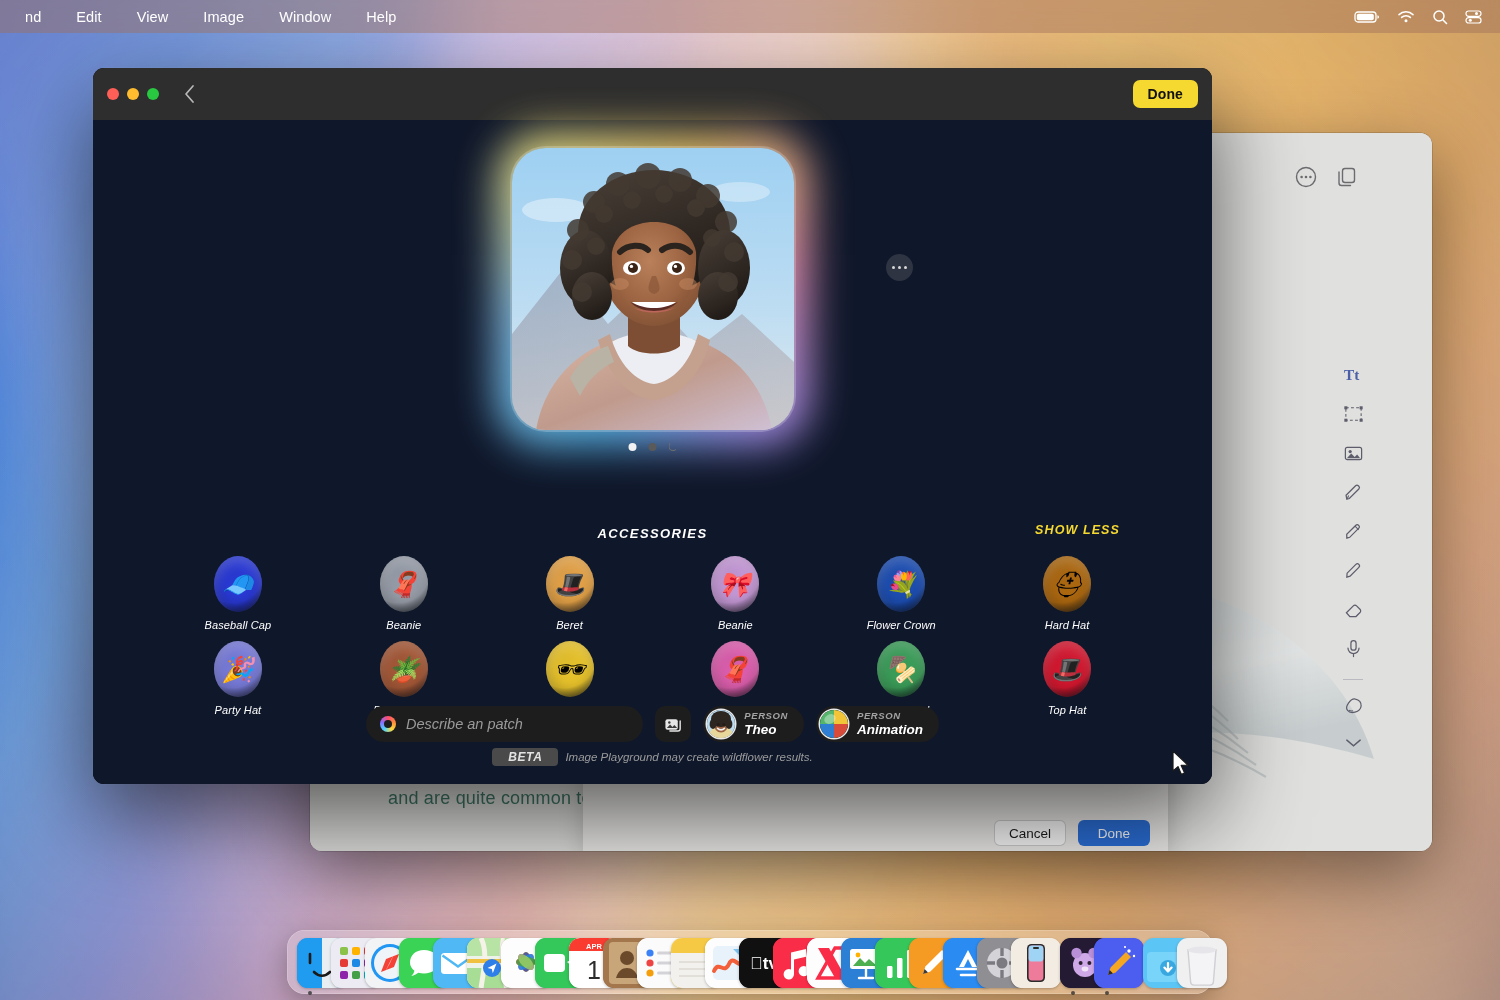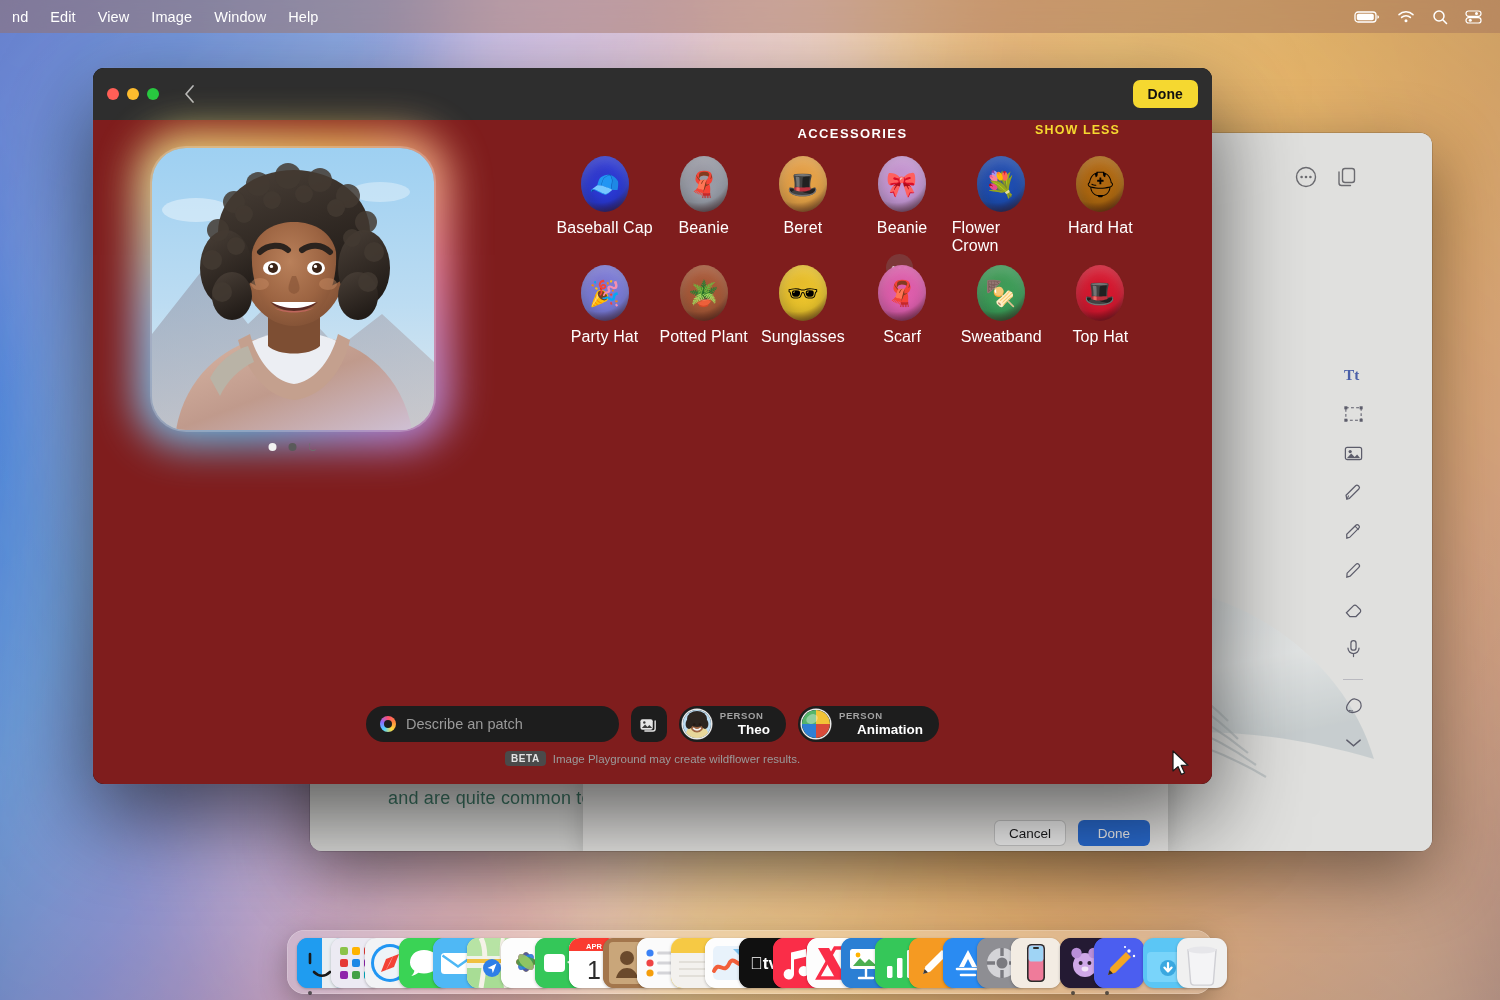--- a/index.html
+++ b/index.html
@@ -50,21 +50,21 @@
     position:absolute; top:0; left:0; right:0; height:33px;
     background:rgba(160,110,90,.45);
     backdrop-filter:blur(20px);
     display:flex; align-items:center;
     padding:0 12px;
     z-index:60;
   }
   .menu-items { display:flex; align-items:center; gap:0px; }
   .menu-item {
     color:#fff; font-size:14.5px; padding:2px 11px; border-radius:5px;
-    white-space:nowrap; letter-spacing:.1px;
+    white-space:nowrap; letter-spacing:.1px;margin-left:13px;
   }
   .menu-item.first { padding-left:0; font-weight:400; }
   .menubar-right { margin-left:auto; display:flex; align-items:center; gap:17px; padding-right:6px; }
   .mb-icon { color:#fff; display:flex; align-items:center; }
 
   
   .bg-window {
     position:absolute; left:310px; top:133px; width:1122px; height:718px;
     background:#dfdfdd;
     border-radius:12px;
@@ -129,21 +129,21 @@
   }
   .traffic { display:flex; gap:8px; align-items:center; }
   .tl { width:12px; height:12px; border-radius:50%; }
   .tl.red{background:#ff5f57;} .tl.yellow{background:#febc2e;} .tl.green{background:#28c840;}
   .back-chev { margin-left:24px; color:#b8b8b8; display:flex; align-items:center; }
   .done-btn {
     margin-left:auto; background:#f5d830; color:#111; font-size:14px; font-weight:700;
     padding:6px 15px; border-radius:7px; letter-spacing:.1px;
   }
 
-  .ip-body { flex:1; background:#7f1d1d; position:relative; display:flex; flex-direction:row; }
+  .ip-body { flex:1; background:#0f172a; position:relative; display:flex; flex-direction:column;font-style:italic; }
 
   
   .preview-area { position:relative; height:400px; flex:0 0 400px; }
   .more-btn {
     position:absolute; left:793px; top:134px; width:27px; height:27px; border-radius:50%;
     background:rgba(120,120,120,.3); display:flex; align-items:center; justify-content:center; gap:3px;
   }
   .more-btn i { width:3px; height:3px; border-radius:50%; background:#d8d8d8; display:block; }
 
   .card-wrap { position:absolute; left:50%; top:28px; transform:translateX(-50%); }
@@ -177,21 +177,21 @@
     display:grid; grid-template-columns:repeat(6, 1fr);
     row-gap:10px; margin-top:10px; padding:0 14px;
   }
   .acc-item { display:flex; flex-direction:column; align-items:center; gap:7px; }
   .acc-icon {
     width:48px; height:56px; border-radius:50%/50%;
     display:flex; align-items:center; justify-content:center;
     font-size:25px; line-height:1;
     box-shadow:inset 0 -6px 14px rgba(0,0,0,.28), inset 0 6px 12px rgba(255,255,255,.2);
   }
-  .acc-label { color:#fff; font-size:16px; letter-spacing:.1px; }
+  .acc-label { color:#fff; font-size:11px; letter-spacing:.1px; }
 
   
   .prompt-row {
     position:absolute; left:0; right:0; bottom:42px;
     display:flex; align-items:center; gap:12px; padding:0 273px 0 273px;
   }
   .prompt-input {
     flex:1; height:36px; background:#1d1d1d; border-radius:18px;
     display:flex; align-items:center; gap:10px; padding:0 14px;
   }
@@ -206,29 +206,29 @@
     width:36px; height:36px; border-radius:10px; background:#1d1d1d;
     display:flex; align-items:center; justify-content:center; color:#e6e6e6;
   }
   .chip {
     height:36px; background:#1d1d1d; border-radius:18px;
     display:flex; align-items:center; gap:9px; padding:0 16px 0 4px;
   }
   .chip-orb { width:28px; height:28px; border-radius:50%; overflow:hidden; box-shadow:0 0 0 1.5px #e8e8e8; }
   .chip-txt { display:flex; flex-direction:column; line-height:1.05; }
   .chip-kicker { color:#a3a3a3; font-size:9.5px; letter-spacing:.6px; font-weight:600; }
-  .chip-val { color:#fff; font-size:13.5px; font-weight:700; margin-top:2px;margin-left:18px; }
+  .chip-val { color:#fff; font-size:13.5px; font-weight:700; margin-top:2px; }
 
   .beta-row {
     position:absolute; left:0; right:0; bottom:18px;
     display:flex; align-items:center; justify-content:center; gap:7px;
   }
   .beta-pill {
-    background:#4a4a4a; color:#e3e3e3; font-size:10px; font-weight:700;
-    letter-spacing:.6px; padding:2px 6px; border-radius:4px;
+    background:#4a4a4a; color:#e3e3e3; font-size:12px; font-weight:700;
+    letter-spacing:.6px; padding:2px 16px; border-radius:4px;
   }
   .beta-text { color:#9b9b9b; font-size:11.5px; }
 
   
   .dock {
     position:absolute; left:50%; transform:translateX(-50%); bottom:6px;
     height:64px; display:flex; align-items:flex-end; gap:8px;
     padding:6px 10px; border-radius:18px;
     background:rgba(255,255,255,.22);
     backdrop-filter:blur(26px);

